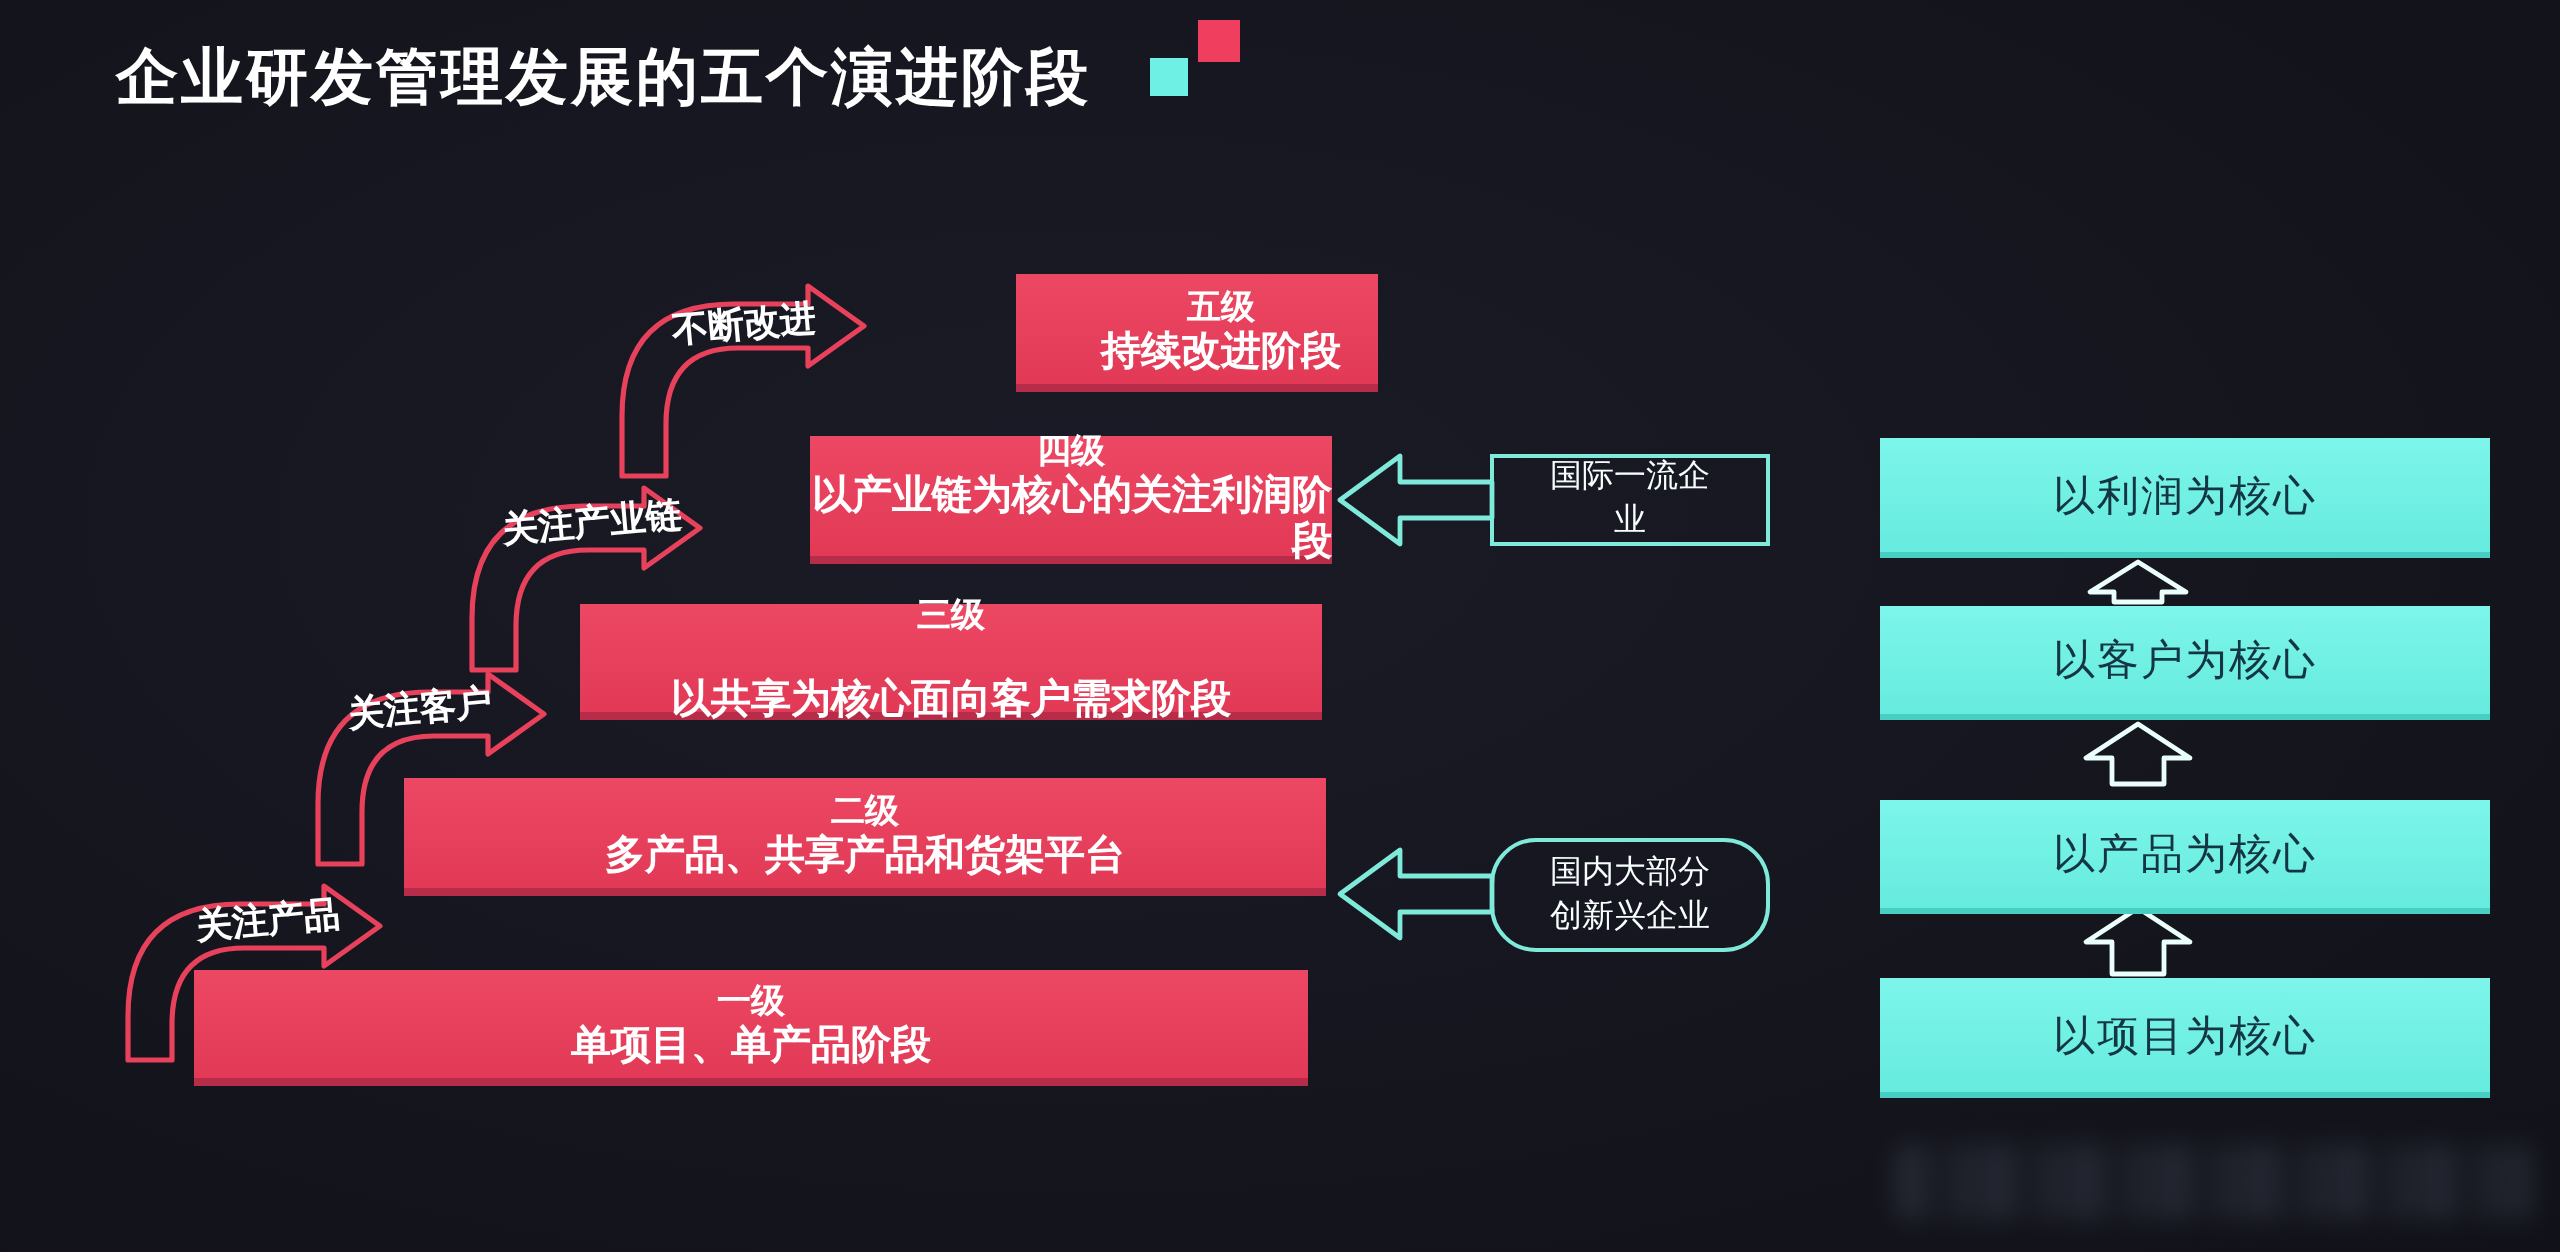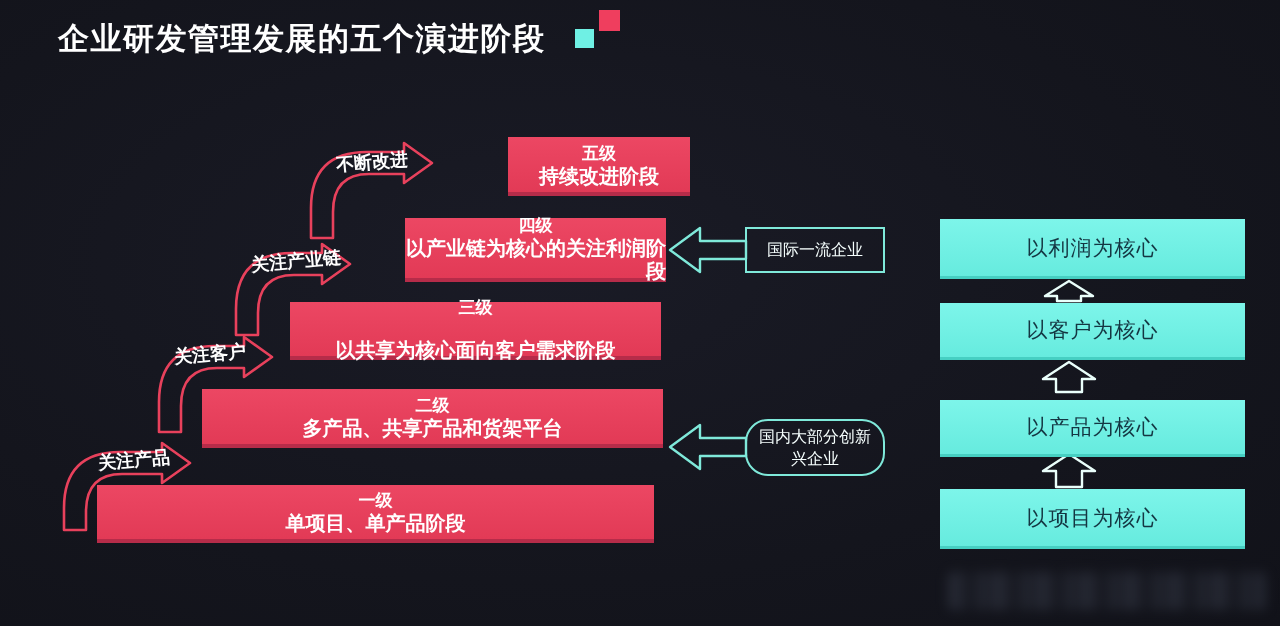--- a/index.html
+++ b/index.html
@@ -19,21 +19,21 @@
 
   
   .stage{
     position:absolute;display:flex;flex-direction:column;align-items:center;
     justify-content:center;text-align:center;color:#ffffff;font-weight:bold;
     background:linear-gradient(180deg,#ec4763 0%,#e23a56 100%);
     border-bottom:4px solid #b62c49;
   }
   .stage .lv{font-size:17px;line-height:23px;}
   .stage .desc{font-size:20px;line-height:23px;}
-  #stage5{left:508px;top:137px;width:182px;height:55px;}
+  #stage5{left:508px;top:137px;width:157px;height:55px;padding-left:24px;}
   #stage4{left:405px;top:218px;width:261px;height:60px;text-align:right;}
   #stage3{left:290px;top:302px;width:371px;height:54px;gap:20px;}
   #stage2{left:202px;top:389px;width:461px;height:55px;}
   #stage1{left:97px;top:485px;width:557px;height:54px;text-align:right;}
 
   
   #arrows{position:absolute;left:0;top:0;width:1280px;height:626px;}
   .red-arrow{fill:none;stroke:#e8415c;stroke-width:2.6;stroke-linejoin:round;}
   .cyan-arrow{fill:none;stroke:#7fe9da;stroke-width:2.4;stroke-linejoin:round;}
   .up-arrow{fill:none;stroke:#eafffb;stroke-width:2.4;stroke-linejoin:round;}
@@ -45,21 +45,21 @@
   }
   #flow-label-0{left:88px;top:448px;width:92px;}
   #flow-label-1{left:164px;top:342px;width:92px;}
   #flow-label-2{left:240px;top:249px;width:112px;}
   #flow-label-3{left:326px;top:150px;width:92px;}
 
   
   .callout{
     position:absolute;left:745px;width:140px;border:2px solid #7fe9da;
     color:#f6fffe;display:flex;align-items:center;justify-content:center;
-    text-align:center;font-size:16px;line-height:22px;padding:0 9px;
+    text-align:center;font-size:16px;line-height:22px;padding:0 25px;
     box-sizing:border-box;background:transparent;
   }
   #callout-0{top:227px;height:46px;}
   #callout-1{top:419px;height:57px;border-radius:23px;}
 
   
   .core{
     position:absolute;left:940px;width:305px;color:#143642;
     display:flex;align-items:center;justify-content:center;font-size:21px;
     letter-spacing:1px;

